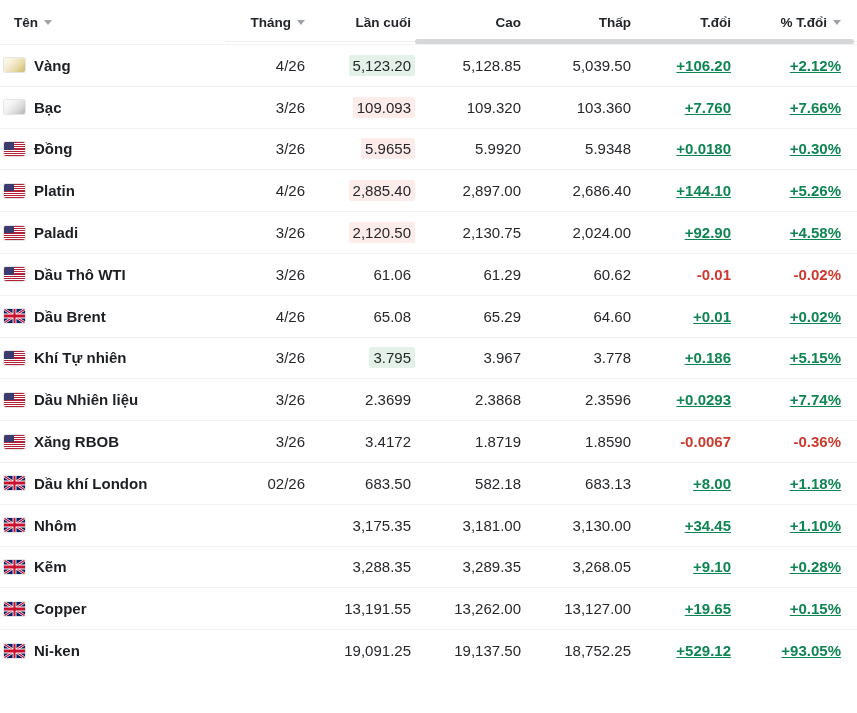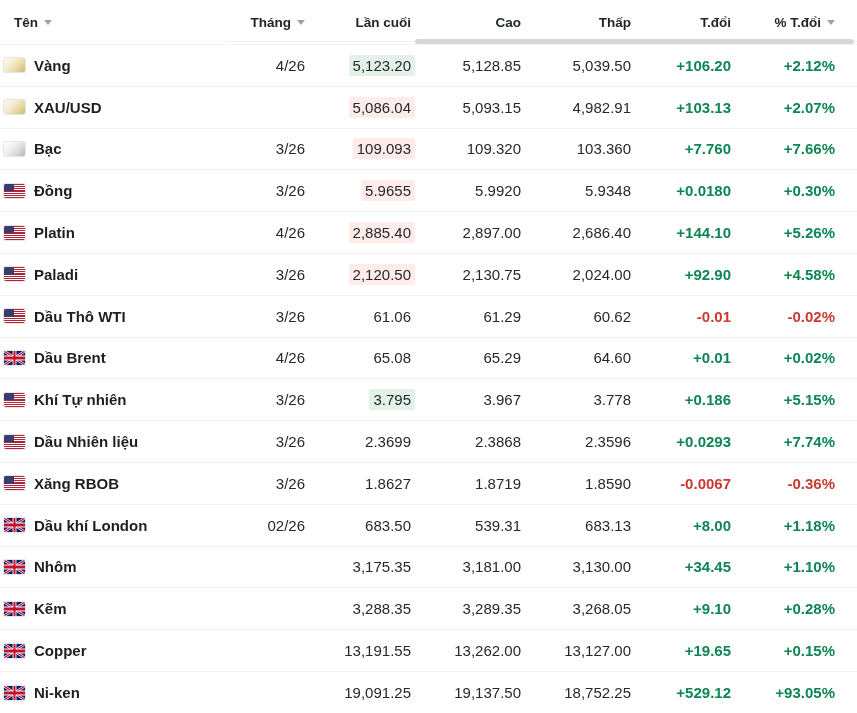--- a/index.html
+++ b/index.html
@@ -3,21 +3,21 @@
 <meta charset="utf-8">
 <style>
   html,body{margin:0;padding:0;background:#fff;}
   body{font-family:"Liberation Sans","DejaVu Sans",sans-serif;color:#26282b;}
   .wrap{width:857px;height:713px;position:relative;overflow:hidden;background:#fff;}
 
   table{border-collapse:collapse;table-layout:fixed;width:857px;}
   thead th{height:44px;vertical-align:middle;font-size:13.5px;font-weight:700;
     color:#22262a;text-align:right;padding:0;white-space:nowrap;}
   th.col-name{text-align:left;padding-left:14px;}
-  th.col-pct,td.cell-pct{padding-right:22px;}
+  th.col-pct,td.cell-pct{padding-right:16px;}
   thead tr{border-bottom:1px solid #f1f2f3;}
   tbody tr{border-top:1px solid #f1f2f3;height:41.8px;}
   tbody tr:first-child{border-top:none;}
   td{font-size:15px;text-align:right;padding:0;white-space:nowrap;vertical-align:middle;color:#26282b;}
 
   .name-wrap{display:flex;align-items:center;gap:9px;padding-left:4px;}
   .name-label{font-weight:700;font-size:15px;color:#1c1f23;}
 
   .icon{width:21px;height:14px;border-radius:2px;flex:0 0 auto;position:relative;
     overflow:hidden;box-shadow:0 0 0 1px rgba(0,0,0,0.10);}
@@ -32,21 +32,21 @@
   .icon-flag-us::after{content:"";position:absolute;left:0;top:0;width:46%;height:54%;background:#3c3b6e;}
 
   .sort-icon{width:0;height:0;border-left:4px solid transparent;border-right:4px solid transparent;
     border-top:5px solid #9ea3a8;display:inline-block;margin-left:6px;vertical-align:middle;}
 
   .last-val{display:inline-block;padding:2px 4px;margin-right:-4px;border-radius:2px;text-align:right;}
   .hl-green{background:var(--hl-green,#e4f1e9);}
   .hl-red{background:var(--hl-red,#fdece9);}
 
   .cell-change,.cell-pct{font-weight:700;}
-  .up{color:var(--up-color,#0e8552);}
+  .up{color:var(--up-color,#0e8552);text-decoration:underline;}
   .down{color:var(--down-color,#ca3a2f);}
 
   .hscroll-track{position:absolute;left:225px;right:0;top:41px;height:1px;background:#ededee;}
   .hscroll-thumb{position:absolute;left:415px;right:3px;top:39px;height:5px;border-radius:2.5px;background:#d5d7d9;}
 </style>
 </head>
 <body>
 
 <div class="wrap">
   <table>
@@ -79,34 +79,20 @@
       </div>
     </td>
     <td class="cell-month">4/26</td>
     <td class="cell-last"><span class="last-val hl-green">5,123.20</span></td>
     <td class="cell-high">5,128.85</td>
     <td class="cell-low">5,039.50</td>
     <td class="cell-change up">+106.20</td>
     <td class="cell-pct up">+2.12%</td>
   </tr>
 
-  <tr class="row">
-    <td class="cell-name">
-      <div class="name-wrap">
-        <span class="icon icon-gold-bar"></span>
-        <span class="name-label">XAU/USD</span>
-      </div>
-    </td>
-    <td class="cell-month"></td>
-    <td class="cell-last"><span class="last-val hl-red">5,086.04</span></td>
-    <td class="cell-high">5,093.15</td>
-    <td class="cell-low">4,982.91</td>
-    <td class="cell-change up">+103.13</td>
-    <td class="cell-pct up">+2.07%</td>
-  </tr>
 
   <tr class="row">
     <td class="cell-name">
       <div class="name-wrap">
         <span class="icon icon-silver-bar"></span>
         <span class="name-label">Bạc</span>
       </div>
     </td>
     <td class="cell-month">3/26</td>
     <td class="cell-last"><span class="last-val hl-red">109.093</span></td>
@@ -230,21 +216,21 @@
   </tr>
 
   <tr class="row">
     <td class="cell-name">
       <div class="name-wrap">
         <span class="icon icon-flag-us"></span>
         <span class="name-label">Xăng RBOB</span>
       </div>
     </td>
     <td class="cell-month">3/26</td>
-    <td class="cell-last"><span class="last-val">1.8627</span></td>
+    <td class="cell-last"><span class="last-val">3.4172</span></td>
     <td class="cell-high">1.8719</td>
     <td class="cell-low">1.8590</td>
     <td class="cell-change down">-0.0067</td>
     <td class="cell-pct down">-0.36%</td>
   </tr>
 
   <tr class="row">
     <td class="cell-name">
       <div class="name-wrap">
         <span class="icon icon-flag-uk">
@@ -254,21 +240,21 @@
     <path d="M0,0 60,30 M60,0 0,30" stroke="#c8102e" stroke-width="3"></path>
     <path d="M30,0 V30 M0,15 H60" stroke="#ffffff" stroke-width="11"></path>
     <path d="M30,0 V30 M0,15 H60" stroke="#c8102e" stroke-width="6"></path>
   </svg>
 </span>
         <span class="name-label">Dầu khí London</span>
       </div>
     </td>
     <td class="cell-month">02/26</td>
     <td class="cell-last"><span class="last-val">683.50</span></td>
-    <td class="cell-high">539.31</td>
+    <td class="cell-high">582.18</td>
     <td class="cell-low">683.13</td>
     <td class="cell-change up">+8.00</td>
     <td class="cell-pct up">+1.18%</td>
   </tr>
 
   <tr class="row">
     <td class="cell-name">
       <div class="name-wrap">
         <span class="icon icon-flag-uk">
   <svg viewBox="0 0 60 30" preserveAspectRatio="none" xmlns="http://www.w3.org/2000/svg">

